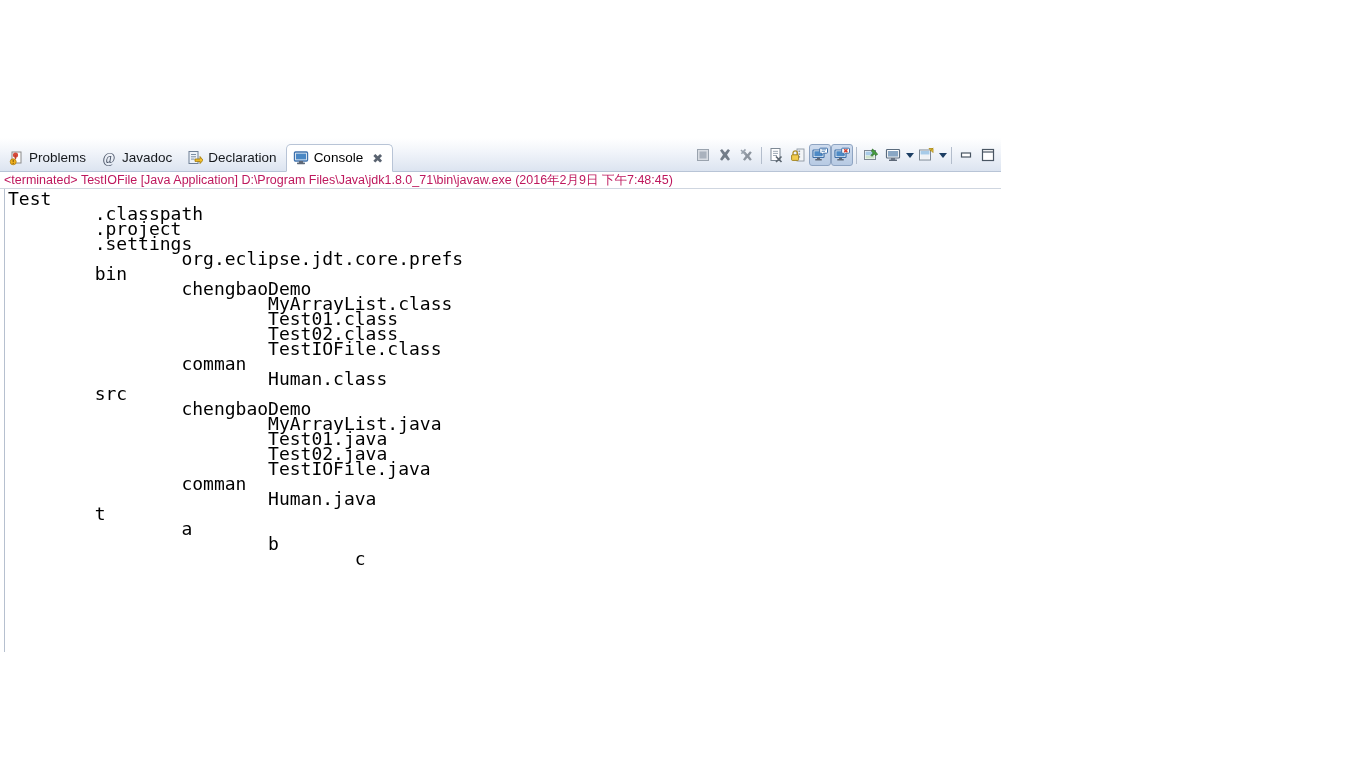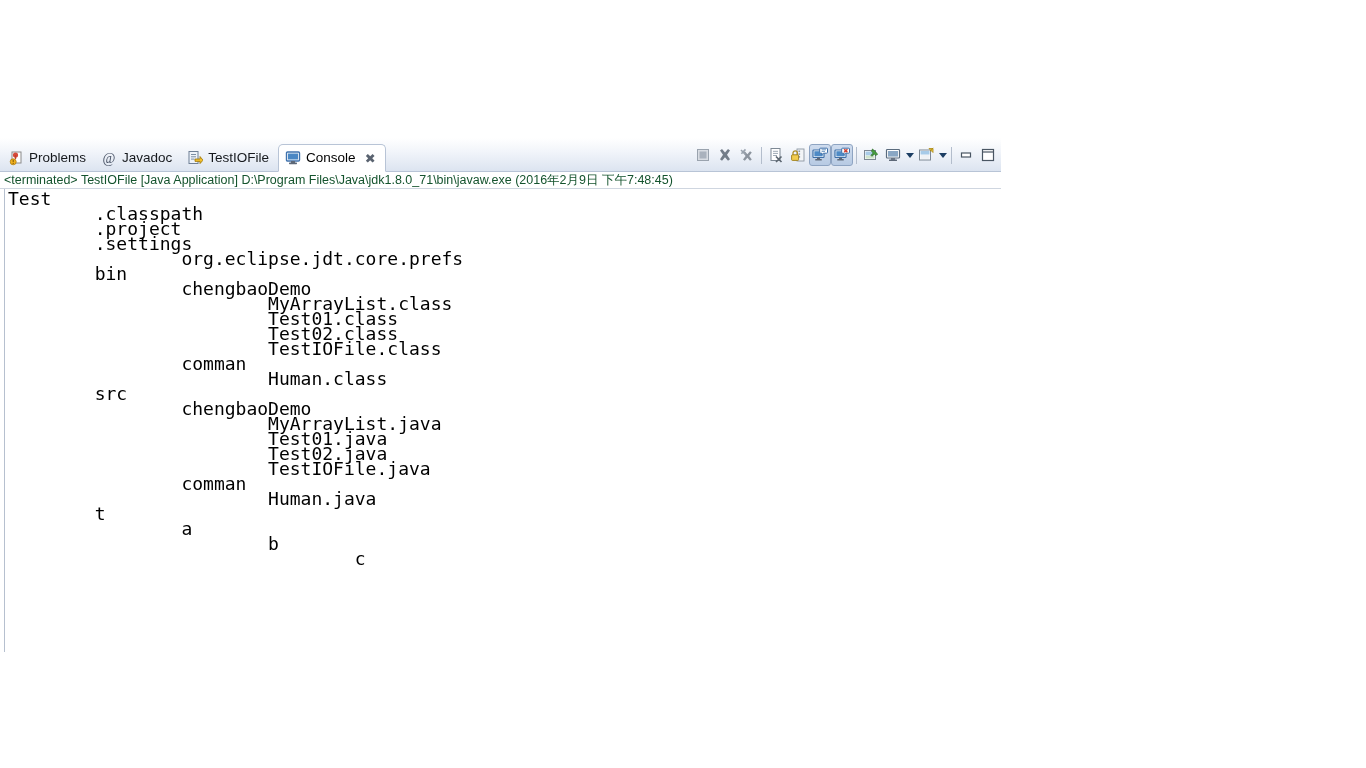--- a/index.html
+++ b/index.html
@@ -110,21 +110,21 @@
     border-top: 5px solid #1b3d63;
     display:block;
   }
 
   
   .status-line {
     height: 17px;
     background: #ffffff;
     border-bottom: 1px solid #cfd6e0;
     font-size: 12.5px;
-    color: #14532d;
+    color: #be185d;
     padding: 0 4px;
     line-height: 16px;
     white-space: nowrap;
     overflow: hidden;
   }
 
   
   .console-body {
     position: relative;
     height: 463px;
@@ -179,21 +179,21 @@
       </div>
 
       <div class="tab inactive">
         <svg class="tab-icon" viewBox="0 0 16 16">
           <rect x="2" y="1.5" width="9" height="12" fill="#eef3fa" stroke="#6f8096" stroke-width="1"></rect>
           <line x1="4" y1="4.5" x2="9" y2="4.5" stroke="#7b8ea3" stroke-width="1"></line>
           <line x1="4" y1="6.8" x2="9" y2="6.8" stroke="#7b8ea3" stroke-width="1"></line>
           <line x1="4" y1="9.1" x2="7.5" y2="9.1" stroke="#7b8ea3" stroke-width="1"></line>
           <path d="M8 9 L13 9 L13 6.5 L16 10.2 L13 13.6 L13 11.4 L8 11.4 Z" fill="#f4c12c" stroke="#9a7408" stroke-width="0.8"></path>
         </svg>
-        <span class="tab-label">TestIOFile</span>
+        <span class="tab-label">Declaration</span>
       </div>
 
       <div class="tab active">
         <svg class="tab-icon" viewBox="0 0 16 16">
           <rect x="1.5" y="2" width="13" height="9" rx="1" fill="#ffffff" stroke="#3f72ad" stroke-width="1.4"></rect>
           <rect x="3" y="3.5" width="10" height="6" fill="#4a87c4"></rect>
           <rect x="6" y="11" width="4" height="2" fill="#5d6878"></rect>
           <rect x="4" y="12.6" width="8" height="1.6" rx="0.6" fill="#5d6878"></rect>
         </svg>
         <span class="tab-label">Console</span>

